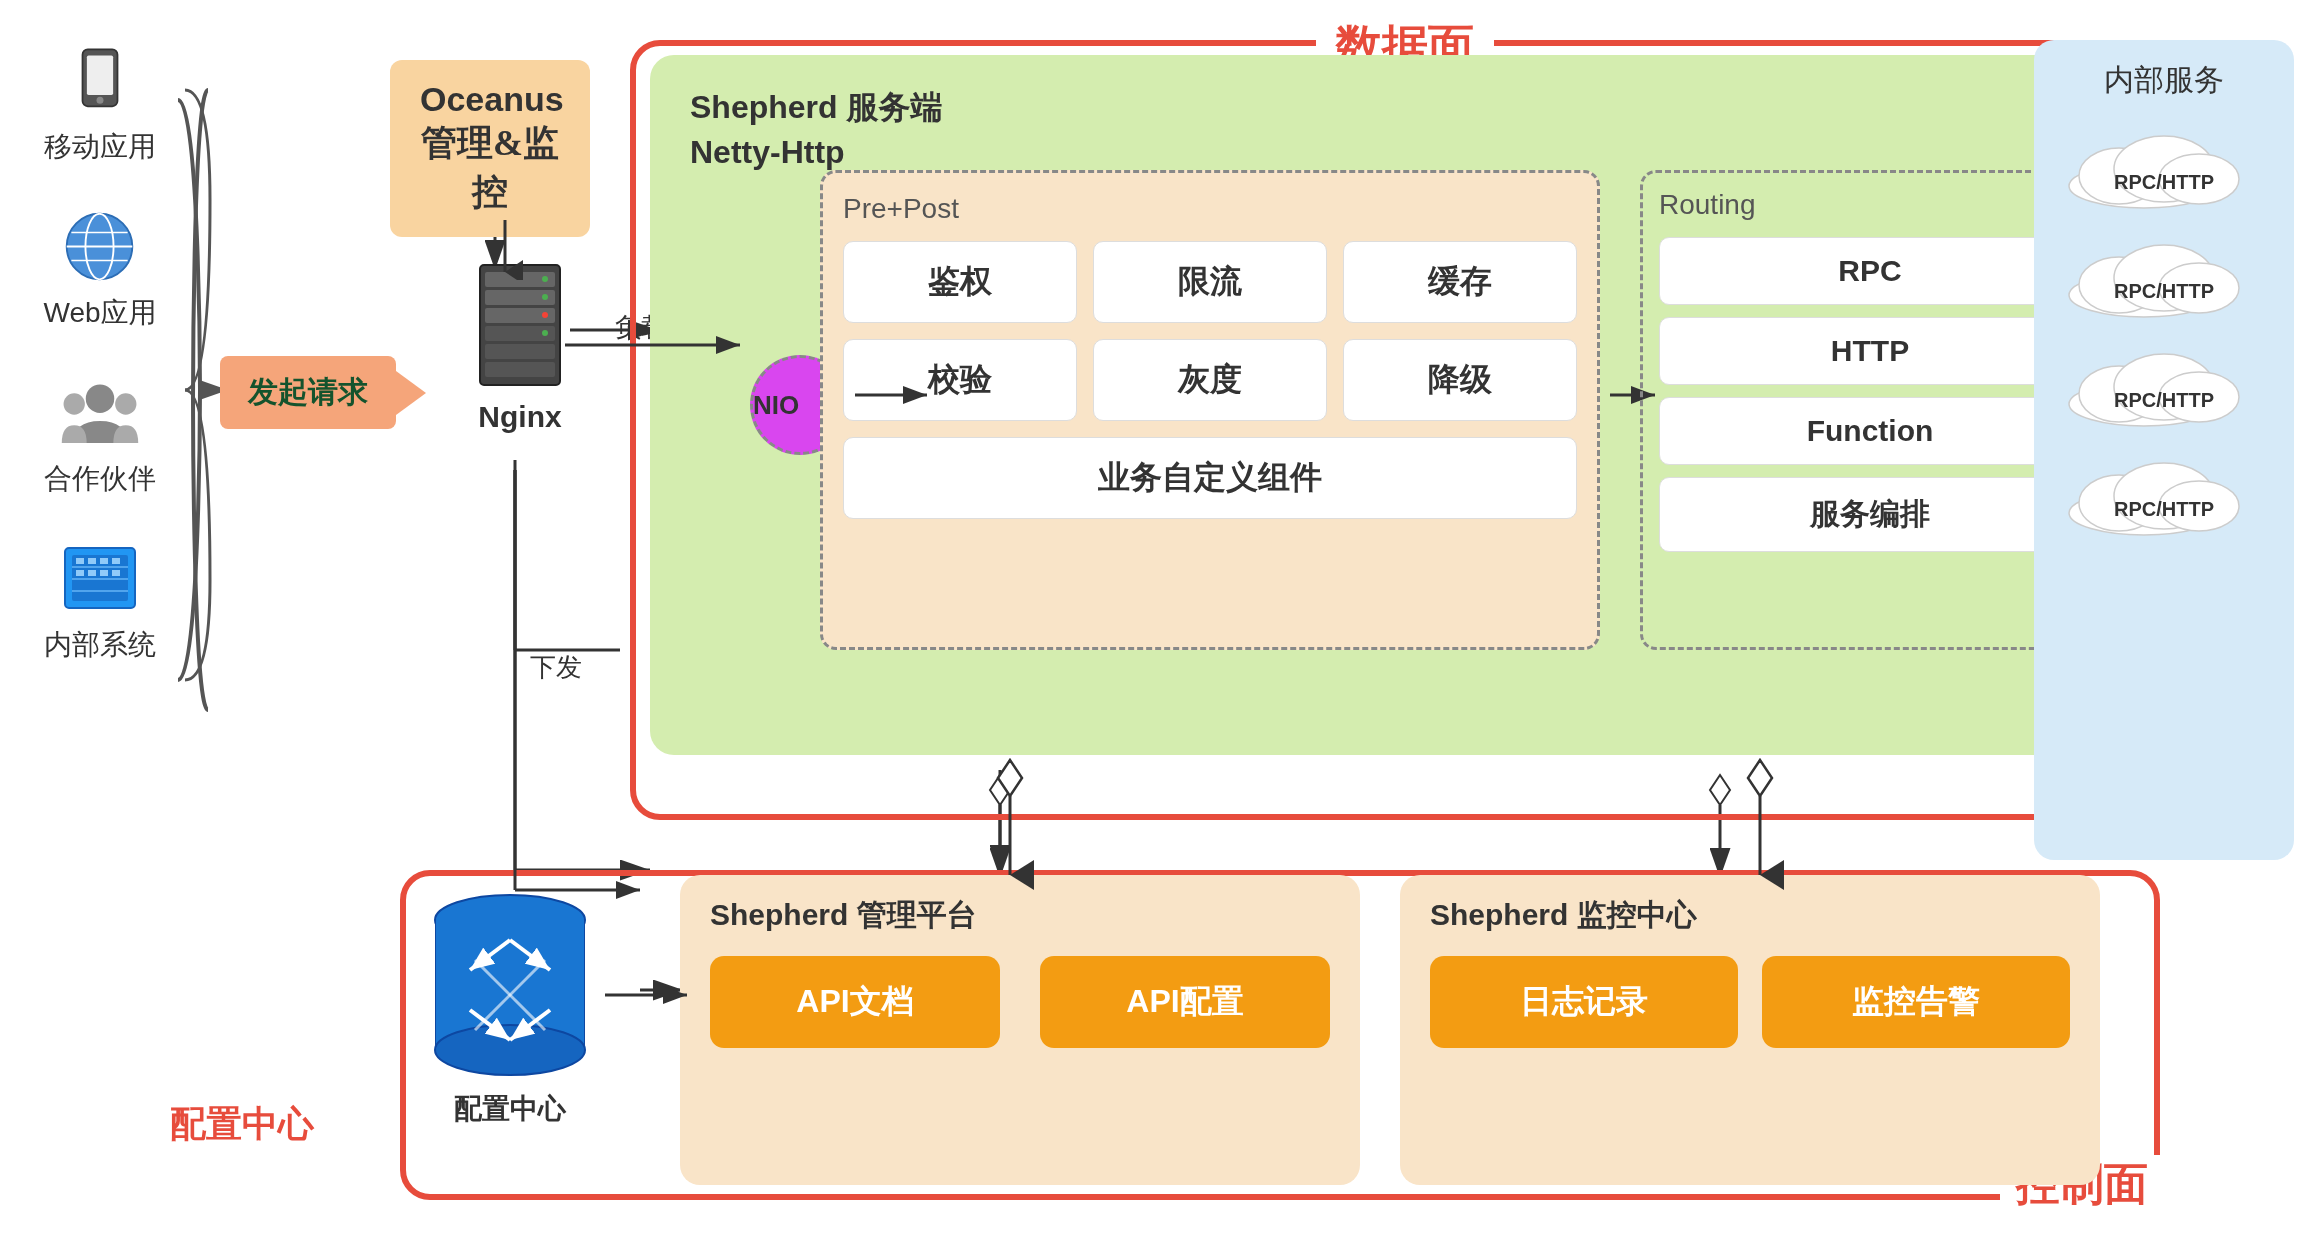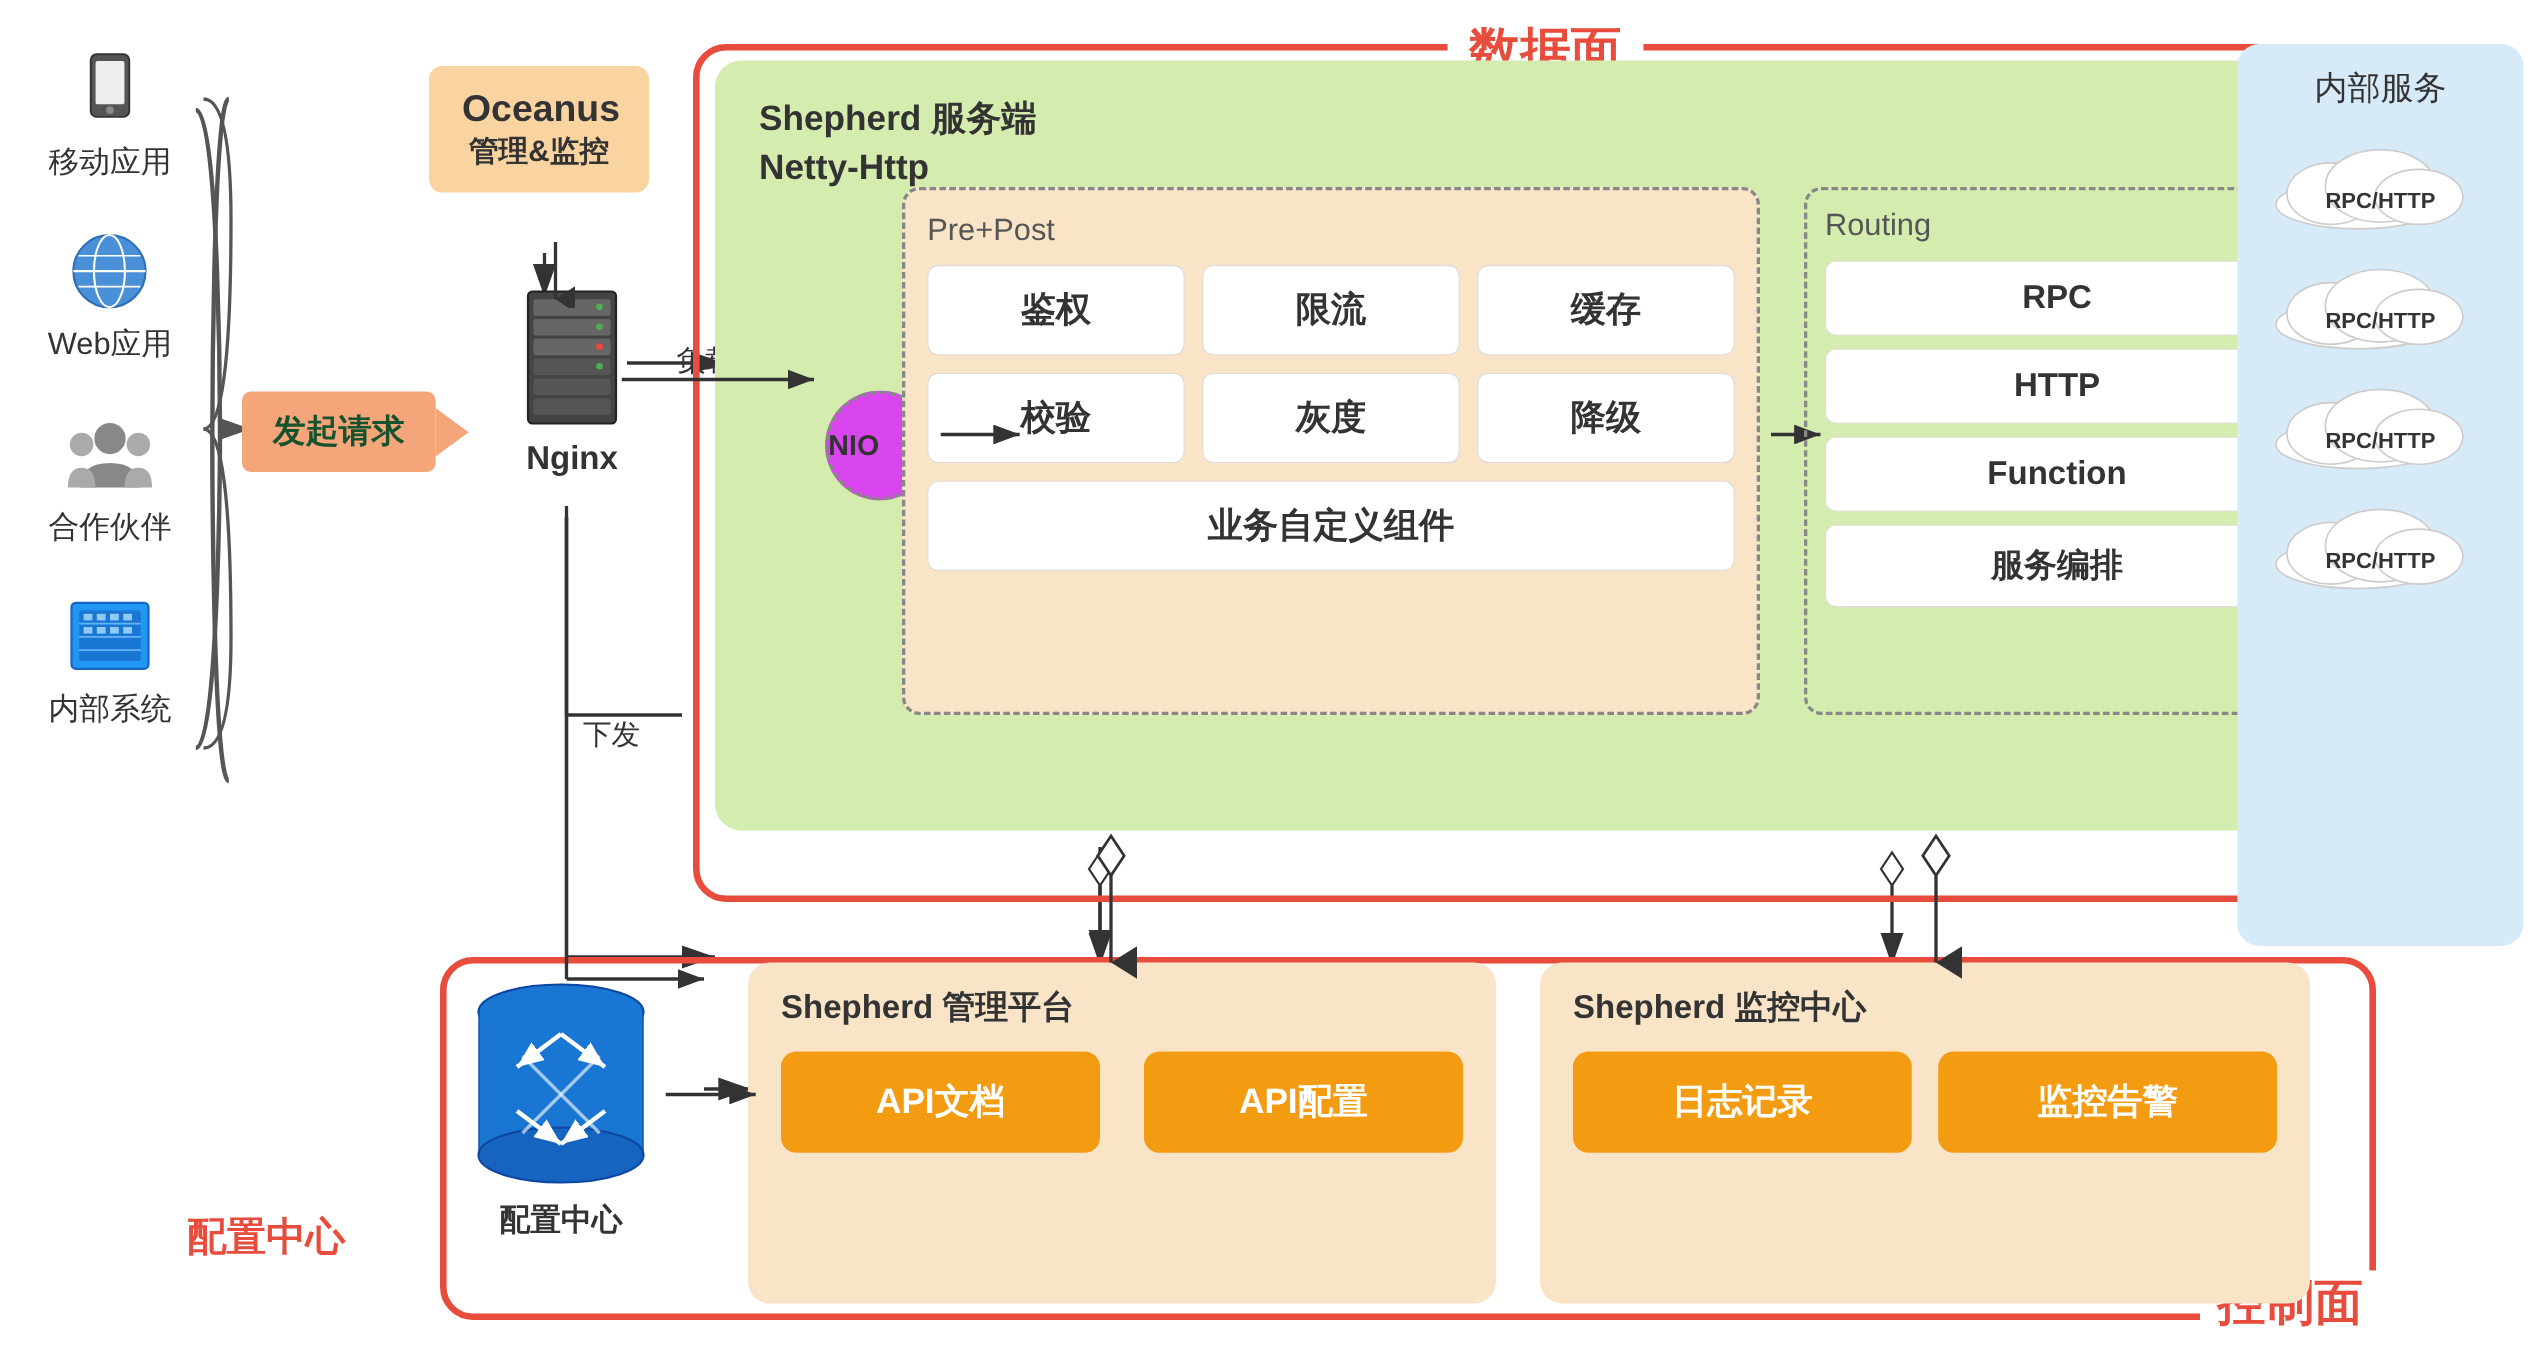--- a/index.html
+++ b/index.html
@@ -562,21 +562,21 @@
   </svg>
 
   <div style="position:absolute;left:220px;top:356px;">
     <div class="request-arrow">
       <span>发起请求</span>
     </div>
   </div>
 
   <div class="oceanus-box">
     <div style="font-size:34px;font-weight:bold;">Oceanus</div>
-    <div style="font-size:27px;">管理&amp;监控</div>
+    <div style="font-size:36px;font-family:Liberation Serif, serif;">管理&amp;监控</div>
   </div>
 
   <div class="nginx-box">
     <svg width="100" height="130" viewBox="0 0 100 130">
 
       <rect x="10" y="5" width="80" height="120" rx="4" fill="#444" stroke="#222" stroke-width="2"></rect>
       <rect x="15" y="12" width="70" height="15" rx="2" fill="#666"></rect>
       <rect x="15" y="30" width="70" height="15" rx="2" fill="#666"></rect>
       <rect x="15" y="48" width="70" height="15" rx="2" fill="#666"></rect>
       <rect x="15" y="66" width="70" height="15" rx="2" fill="#555"></rect>

